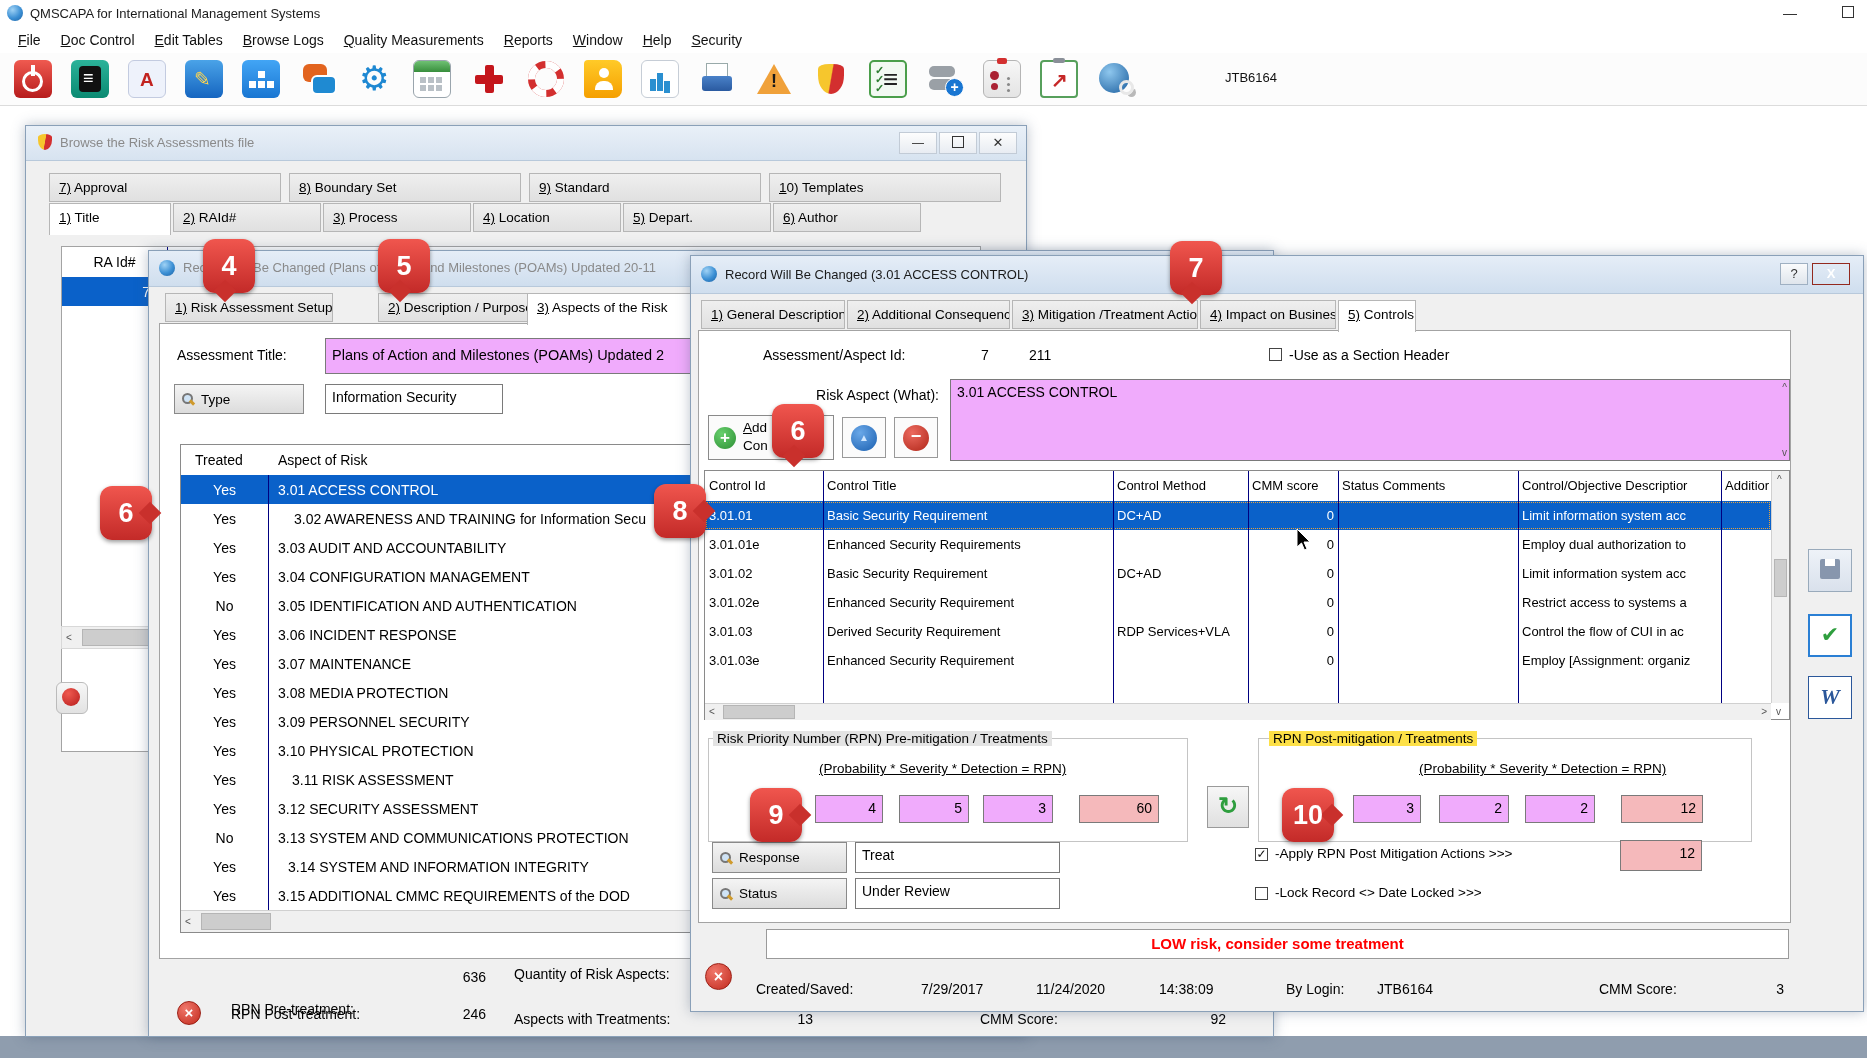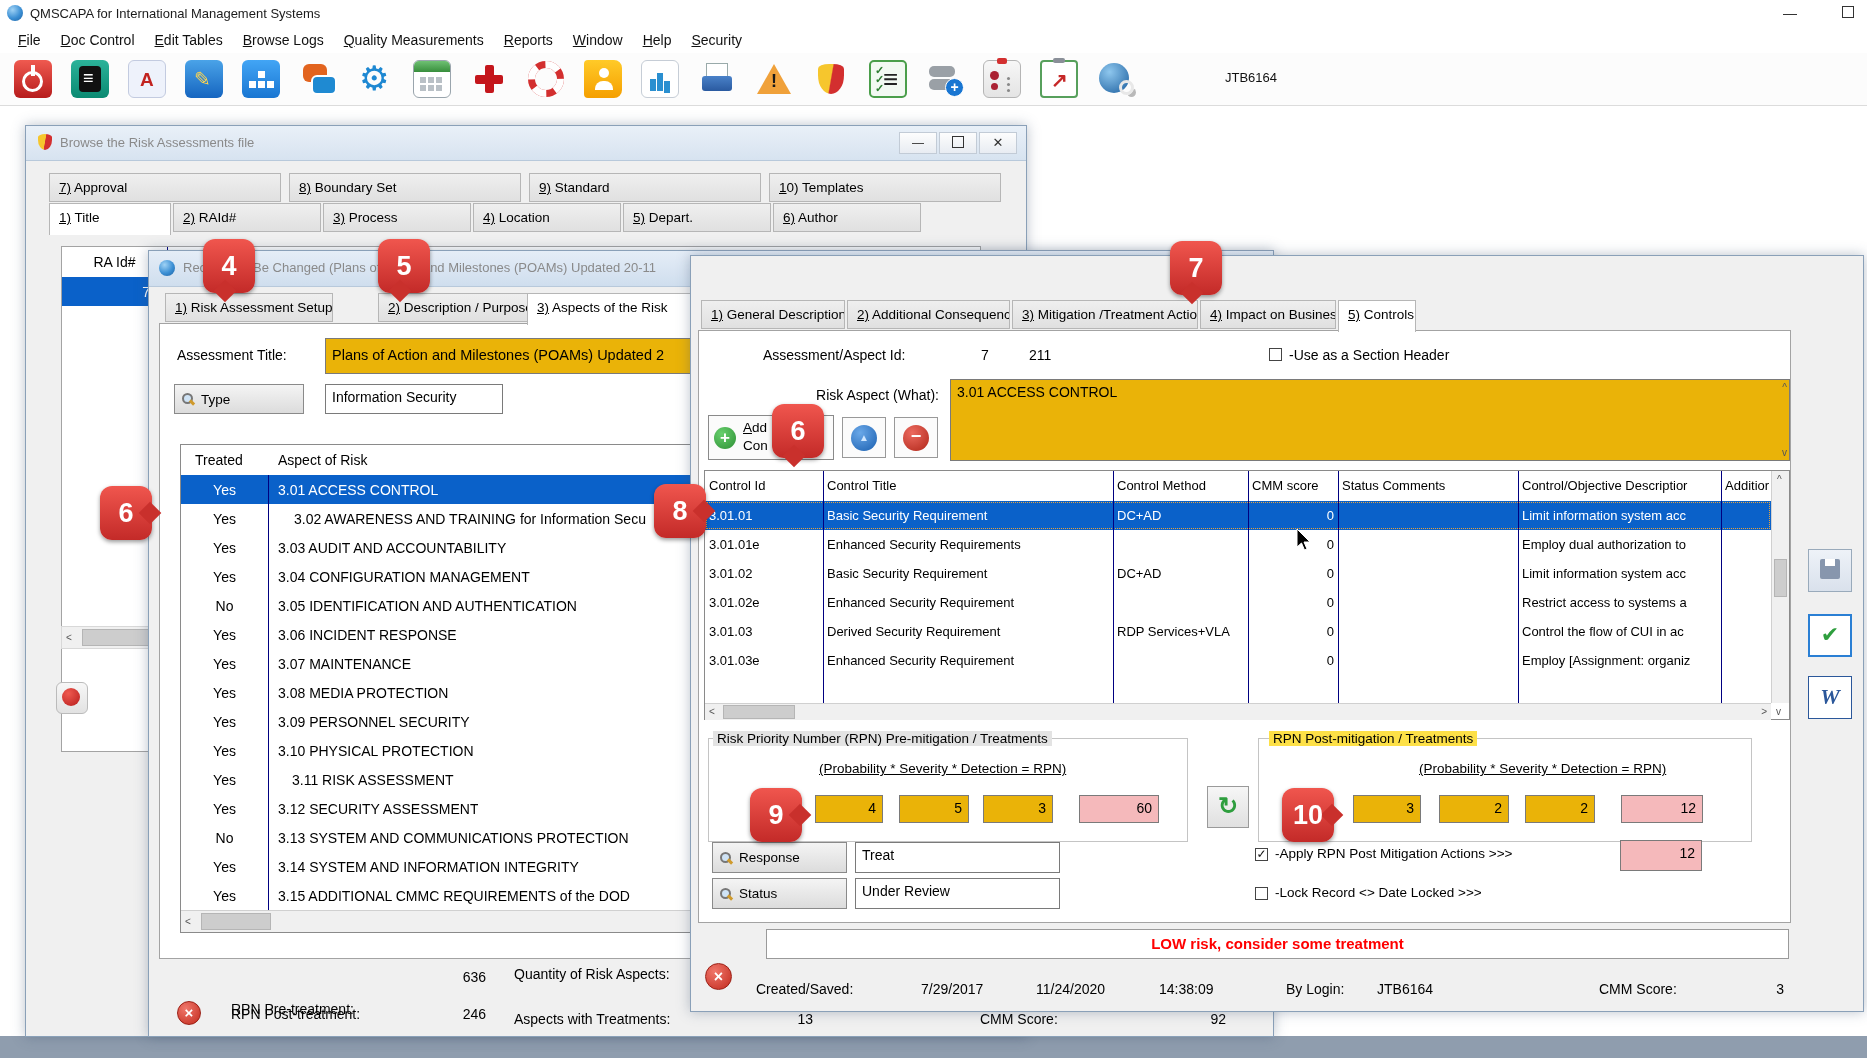--- a/index.html
+++ b/index.html
@@ -92,21 +92,21 @@
   .title-text{position:absolute;left:34px;top:9px;font-size:13px;}
   .inactive-title{color:#8a8a8a;}
   .tab{position:absolute;height:29px;background:linear-gradient(#efefef,#e0e0e0);border:1px solid #b6b6b6;
        box-sizing:border-box;font-size:13.5px;line-height:27px;padding-left:9px;white-space:nowrap;overflow:hidden;}
   .tab.sel{background:#fff;height:32px;border-bottom:none;z-index:2;}
   .panel{position:absolute;background:#fff;border:1px solid #a3a3a3;box-sizing:border-box;}
   .lb{font-size:14px;color:#000;white-space:nowrap;}
   .lb13{font-size:13.5px;color:#000;white-space:nowrap;}
   .field{position:absolute;background:#fff;border:1px solid #7a7a7a;box-sizing:border-box;
          font-size:14px;padding:4px 6px;white-space:nowrap;overflow:hidden;}
-  .yellow{background:#eab308;}
+  .yellow{background:#f0abfc;}
   .pink{background:#f5b9bb;}
   .num{text-align:right;}
   .graybtn{position:absolute;background:linear-gradient(#f4f4f4,#dcdcdc);border:1px solid #8a8a8a;box-sizing:border-box;
            font-size:13.5px;display:flex;align-items:center;gap:6px;padding-left:6px;}
   .mag-icon{width:14px;height:14px;position:relative;flex:0 0 auto;}
   .mag-icon::before{content:"";position:absolute;width:7px;height:7px;border:2px solid #777;border-radius:50%;
      background:#cfe3f5;left:1px;top:1px;}
   .mag-icon::after{content:"";position:absolute;width:6px;height:3px;background:#cf9a2c;left:8px;top:9px;
      transform:rotate(45deg);}
   .cb{position:absolute;width:13px;height:13px;border:1px solid #444;background:#fff;box-sizing:border-box;
@@ -297,21 +297,21 @@
           <div class="listrow">
           <span style="width:87px;text-align:center;flex:0 0 auto;">Yes</span>
           <span style="padding-left:10px;white-space:nowrap;overflow:hidden;">3.12 SECURITY ASSESSMENT</span>
         </div>
           <div class="listrow">
           <span style="width:87px;text-align:center;flex:0 0 auto;">No</span>
           <span style="padding-left:10px;white-space:nowrap;overflow:hidden;">3.13 SYSTEM AND COMMUNICATIONS PROTECTION</span>
         </div>
           <div class="listrow">
           <span style="width:87px;text-align:center;flex:0 0 auto;">Yes</span>
-          <span style="padding-left:10px;white-space:nowrap;overflow:hidden;">3.14 SYSTEM AND INFORMATION INTEGRITY</span>
+          <span style="padding-left:20px;white-space:nowrap;overflow:hidden;">3.14 SYSTEM AND INFORMATION INTEGRITY</span>
         </div>
           <div class="listrow">
           <span style="width:87px;text-align:center;flex:0 0 auto;">Yes</span>
           <span style="padding-left:10px;white-space:nowrap;overflow:hidden;">3.15 ADDITIONAL CMMC REQUIREMENTS of the DOD</span>
         </div>
         </div>
       <div class="navline" style="left:87px;top:30px;height:435px;"></div>
       <div class="scrollbar" style="left:0;top:465px;width:860px;height:22px;border:none;border-top:1px solid #d0d0d0;">
         <div class="sarrow" style="left:4px;top:5px;">&lt;</div>
         <div class="thumb" style="left:20px;top:2px;width:70px;height:17px;"></div>
@@ -326,20 +326,26 @@
   <div class="redx" style="left:28px;top:750px;width:24px;height:24px;font-size:15px;line-height:22px;">×</div>
   <div class="abs lb" style="left:82px;top:755px;">RPN Post-treatment:</div>
   <div class="abs lb num" style="left:255px;top:755px;width:82px;">246</div>
   <div class="abs lb nw" style="left:365px;top:760px;">Aspects with Treatments:</div>
   <div class="abs lb num" style="left:590px;top:760px;width:74px;">13</div>
   <div class="abs lb" style="left:831px;top:760px;">CMM Score:</div>
   <div class="abs lb num" style="left:1010px;top:760px;width:67px;">92</div>
 </div>
 
 <div class="win" style="left:690px;top:255px;width:1172px;height:755px;z-index:3;">
+  <div class="titlebar" style="height:37px;">
+    <div class="abs globe" style="left:10px;top:10px;"></div>
+    <div class="title-text nw" style="top:11px;color:#1a1a1a;">Record Will Be Changed  (3.01 ACCESS CONTROL)</div>
+    <div class="abs" style="left:1089px;top:7px;width:28px;height:22px;background:linear-gradient(#fafbfc,#dfe5ec);border:1px solid #9fb0c2;box-sizing:border-box;text-align:center;line-height:20px;font-size:13px;color:#333;">?</div>
+    <div class="abs" style="left:1121px;top:7px;width:38px;height:22px;background:linear-gradient(#eident 0,#0 0),linear-gradient(#ea6f5c,#c0392b);border:1px solid #93291e;box-sizing:border-box;text-align:center;line-height:20px;font-size:13px;font-weight:bold;color:#fff;">X</div>
+  </div>
 
   <div>
       <div class="tab t5row flu" style="left: 10px; top: 44px; width: 144px;">1) General Description &gt;</div>
       <div class="tab t5row flu" style="left: 156px; top: 44px; width: 163px;">2) Additional Consequences &gt;</div>
       <div class="tab t5row flu" style="left: 321px; top: 44px; width: 186px;">3) Mitigation /Treatment Action &gt;</div>
       <div class="tab t5row flu" style="left: 509px; top: 44px; width: 136px;">4) Impact on Business &gt;</div>
       <div class="tab t5row flu sel" style="left: 647px; top: 44px; width: 78px;">5) Controls</div>
     </div>
 
   <div class="panel" style="left:7px;top:74px;width:1093px;height:593px;">

